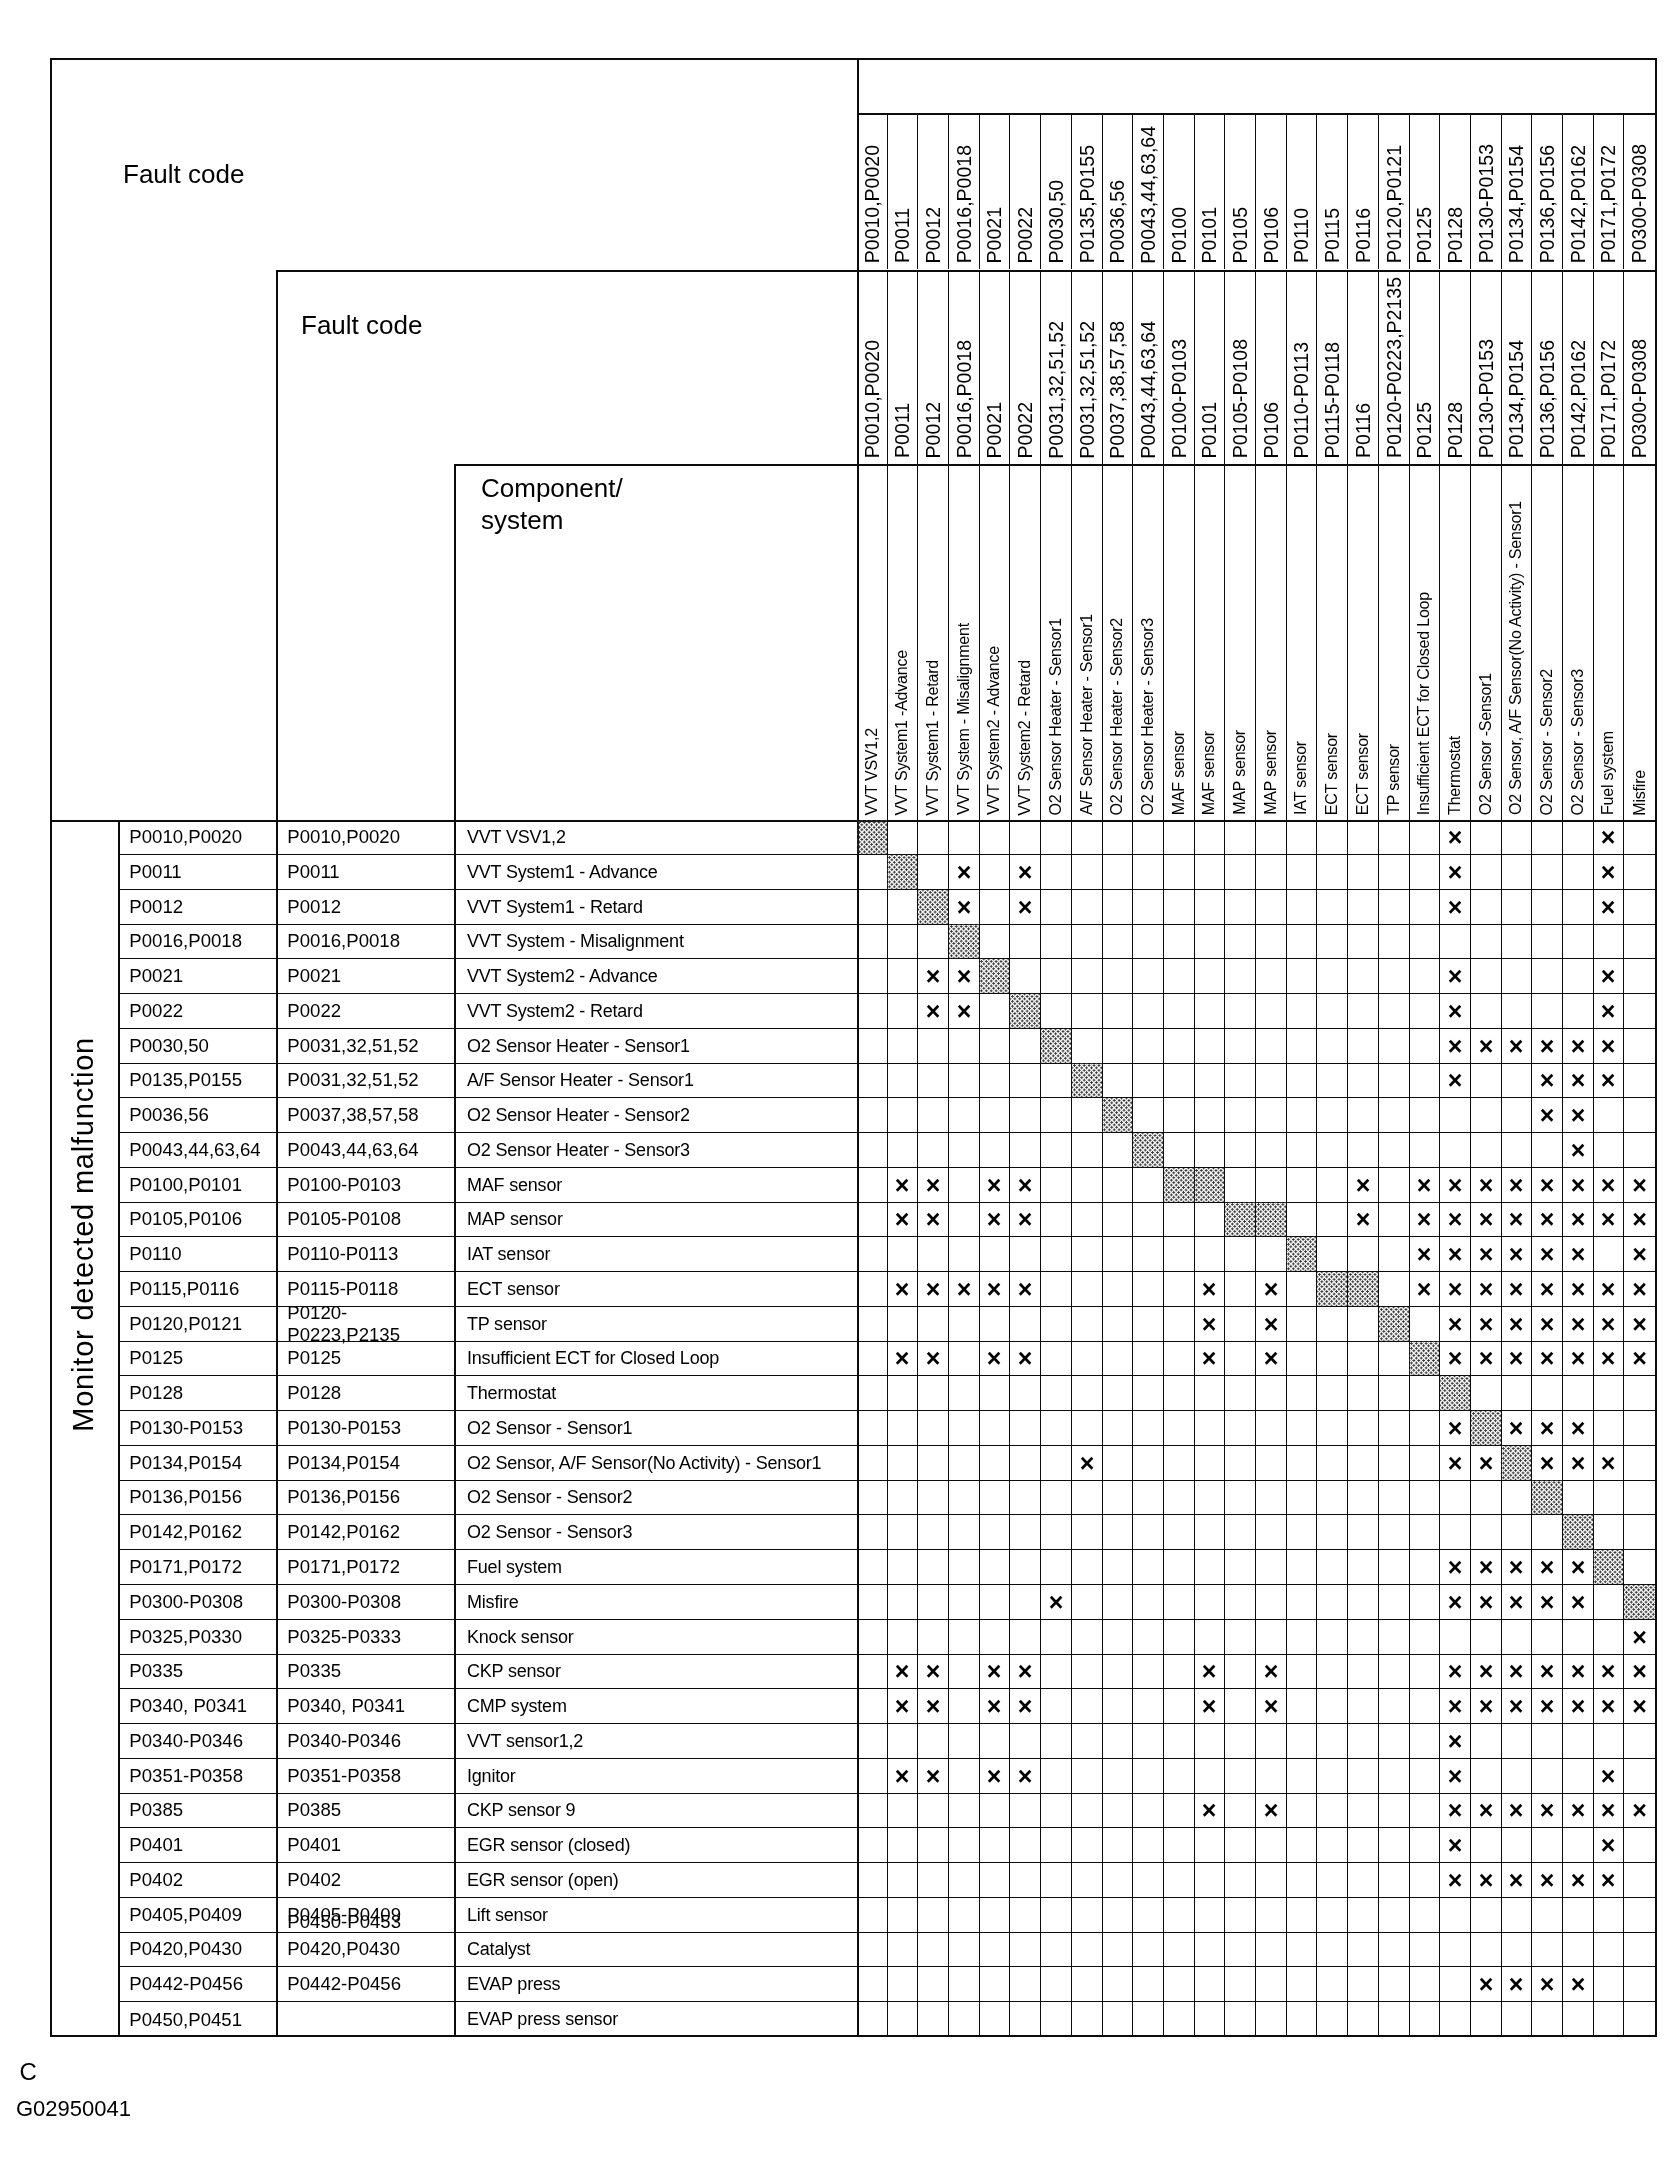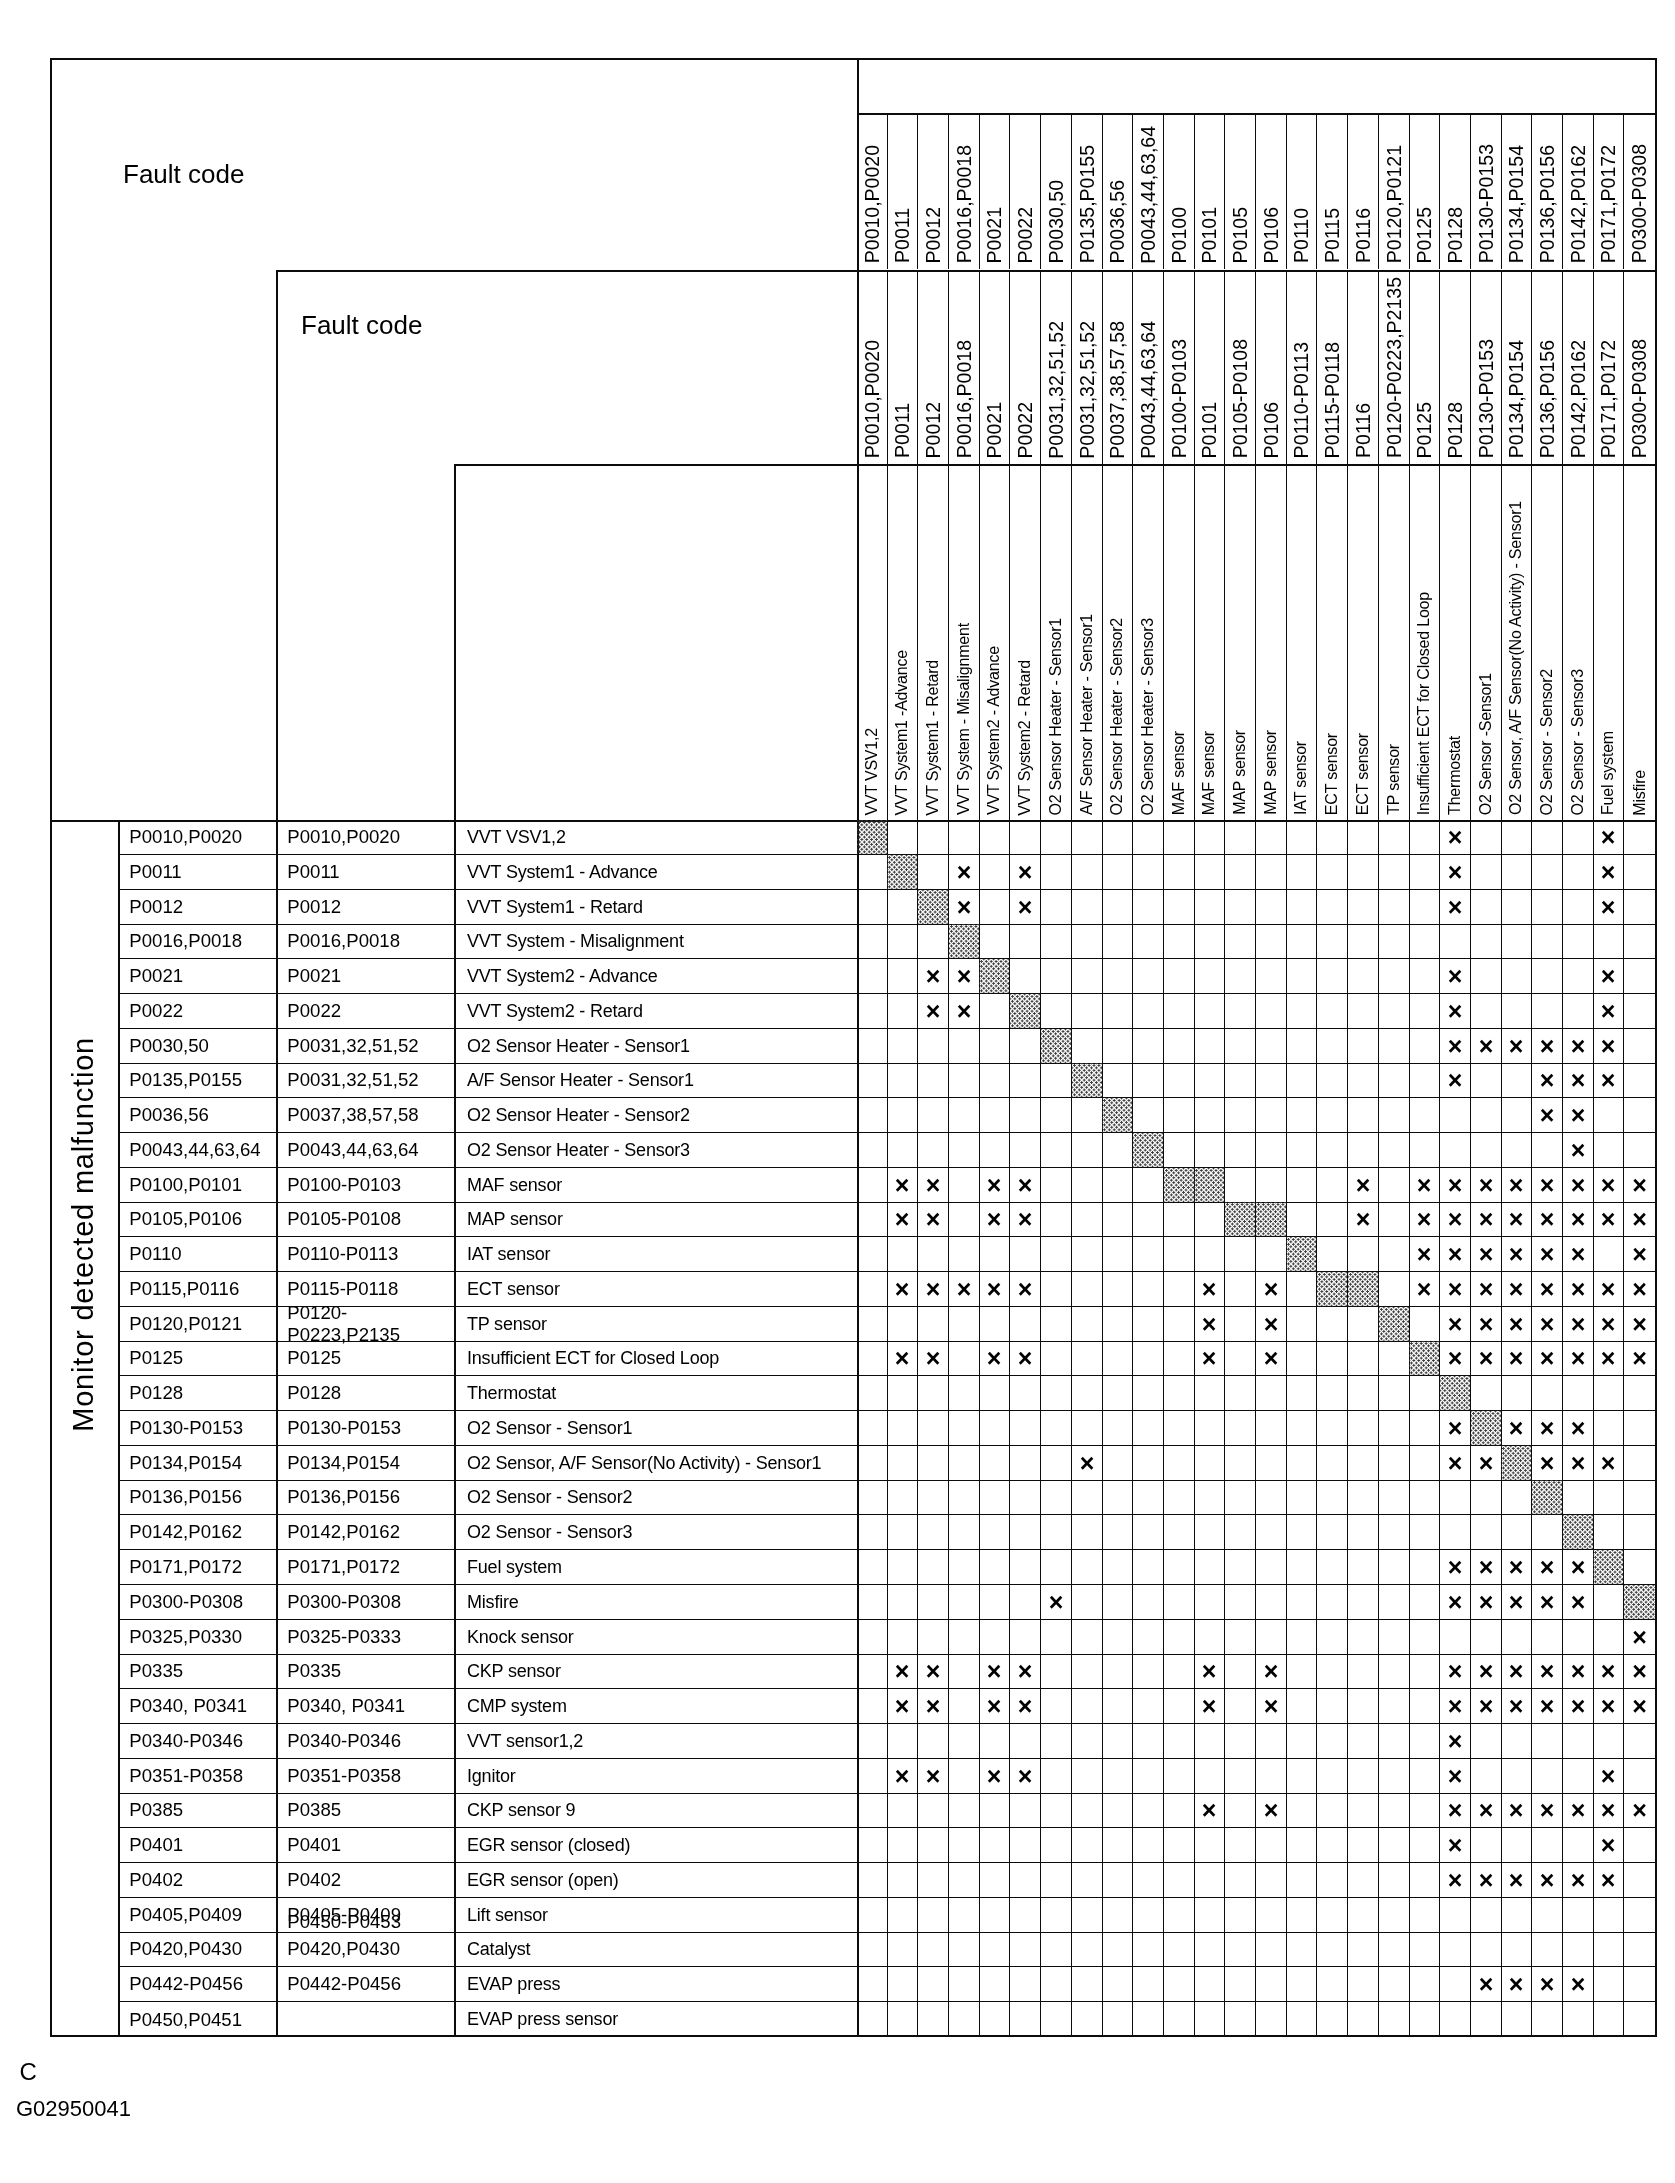--- a/index.html
+++ b/index.html
@@ -41,20 +41,24 @@
 </style>
 </head>
 <body>
 
 <div class="page">
 
   <div class="lbl fclbl" style="left:123px;top:159px;">Fault code</div>
 
   <div class="lbl fclbl" style="left:301px;top:310px;">Fault code</div>
 
+  <div class="lbl complbl" style="left:481px;top:472px;width:243px;">
+    <span>Component/</span><br>
+    <span>system</span>
+  </div>
 
   <div class="axiscell" style="left:50px;top:820px;width:67px;height:1216px;padding-bottom:604px;">
     <span class="rot">Monitor detected malfunction</span>
   </div>
 
   <div id="table-root">
       <div class="ln" style="left: 50px; top: 58px; width: 1605px; height: 2.4px;"></div>
       <div class="ln" style="left: 50px; top: 2035px; width: 1606px; height: 2.4px;"></div>
       <div class="ln" style="left: 50px; top: 58px; width: 1.6px; height: 1978px;"></div>
       <div class="ln" style="left: 1655px; top: 58px; width: 1.6px; height: 1979px;"></div>

